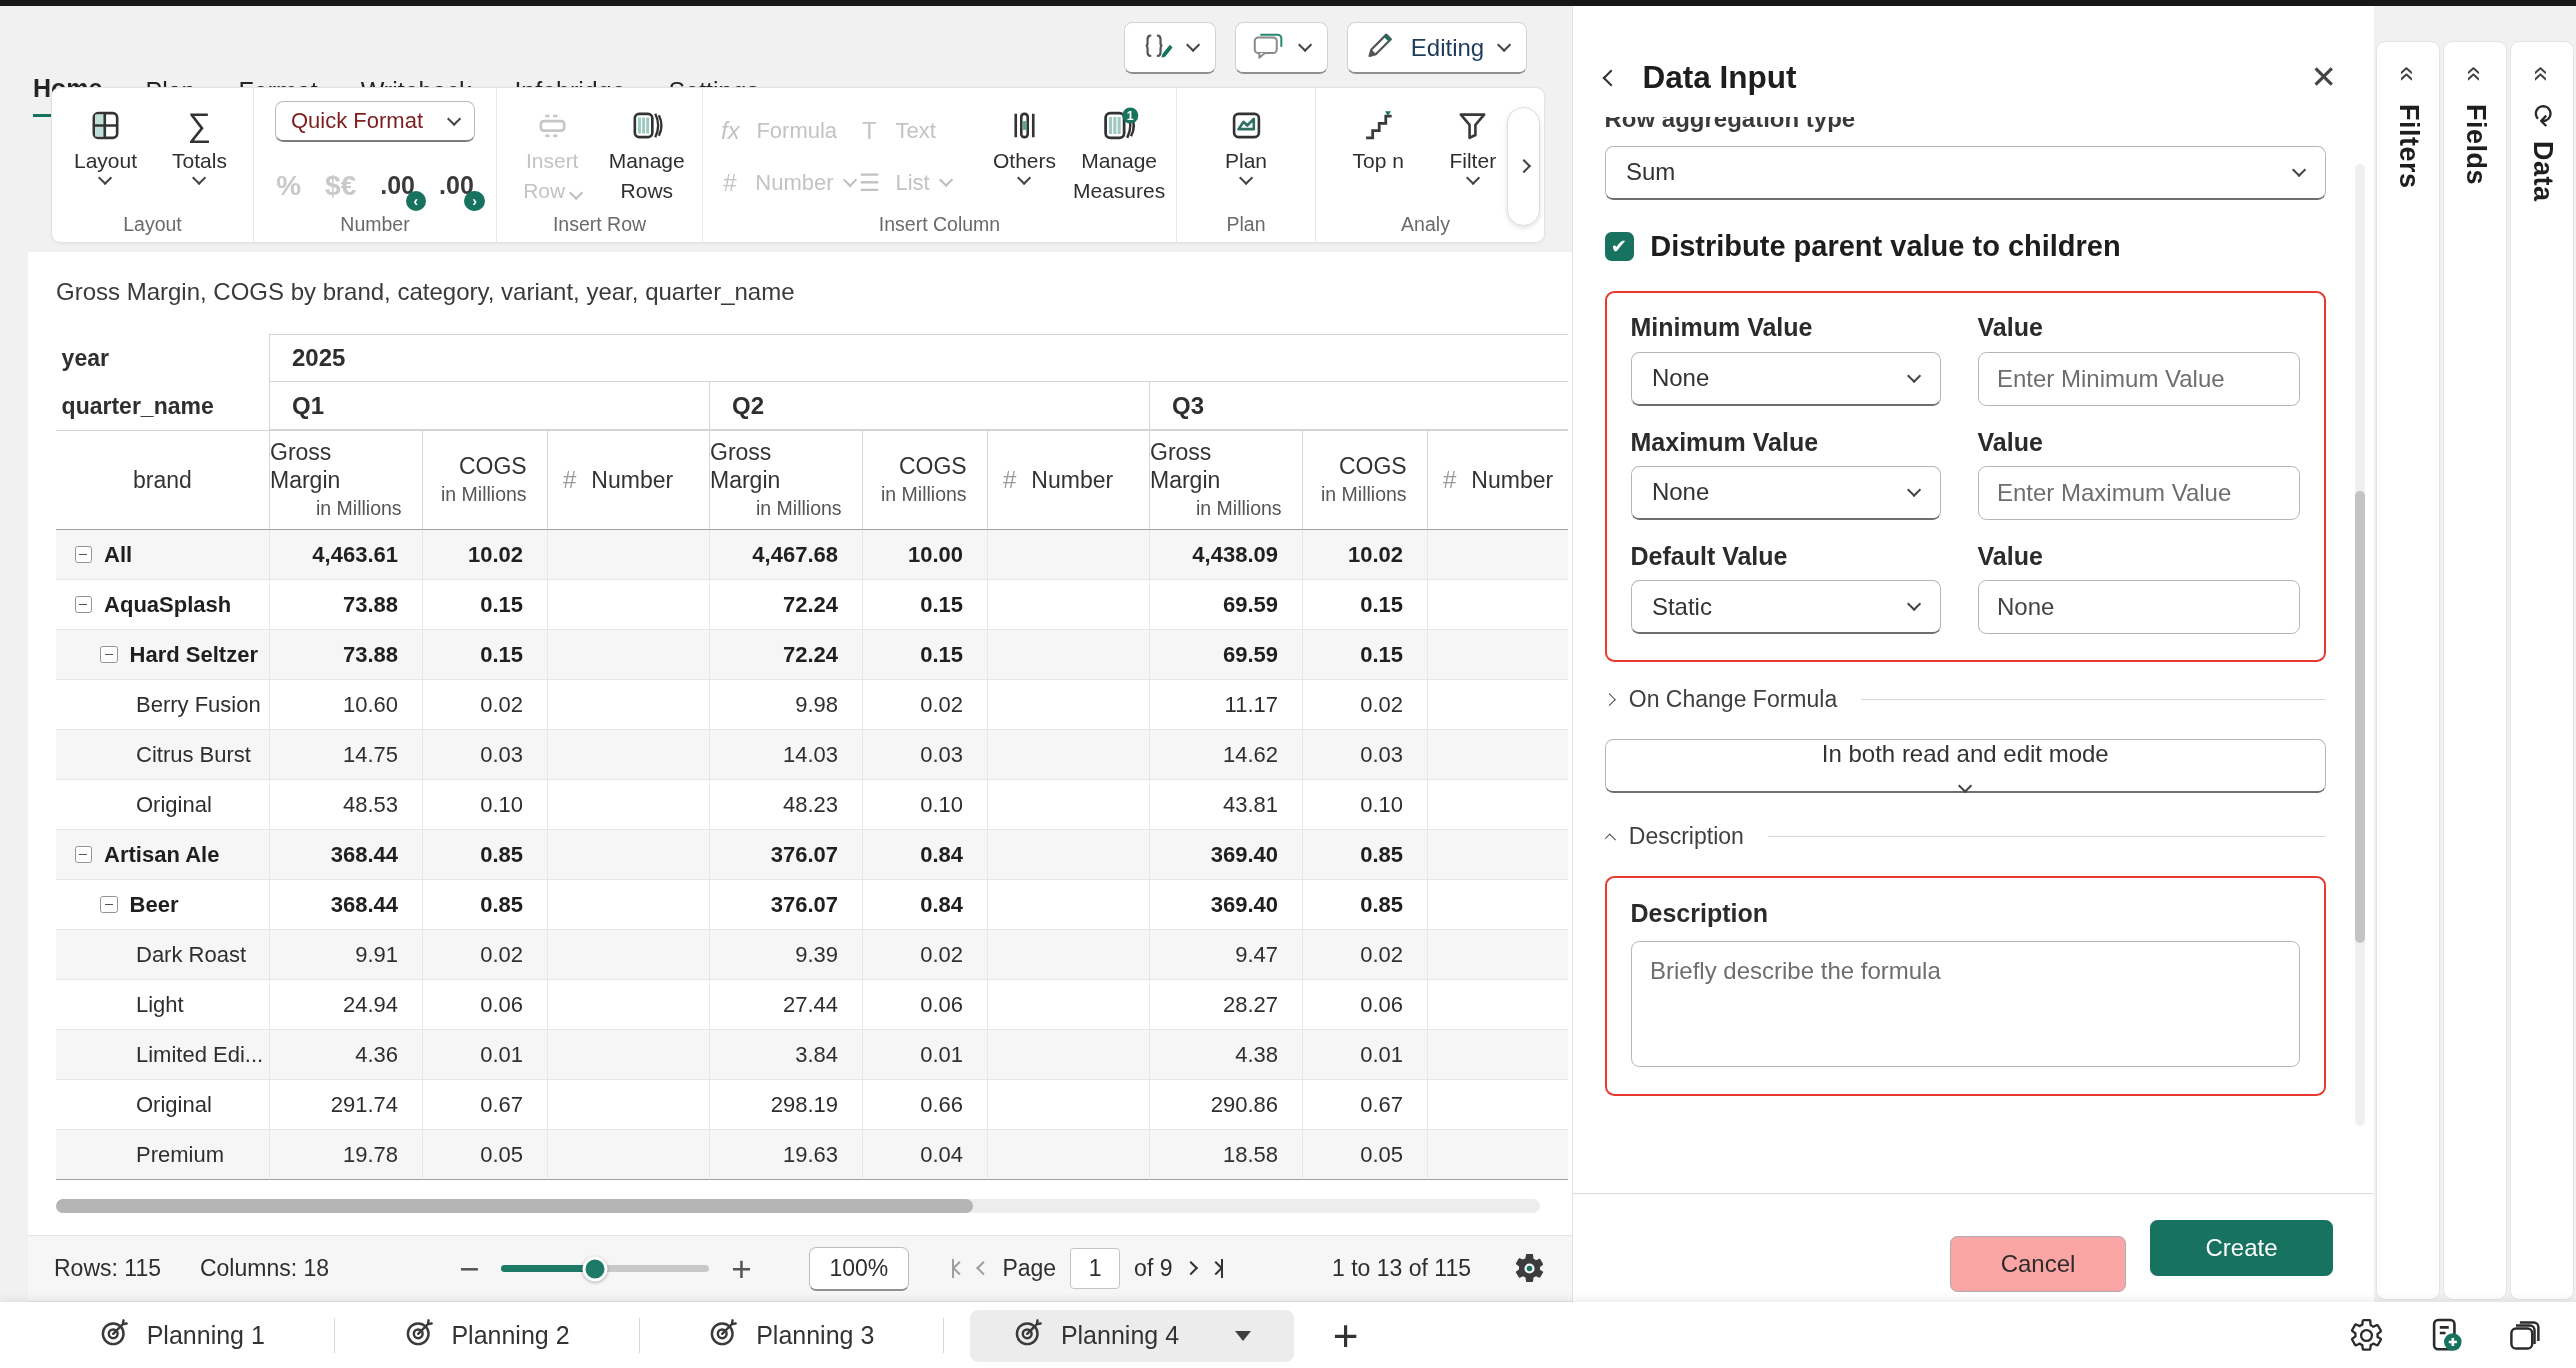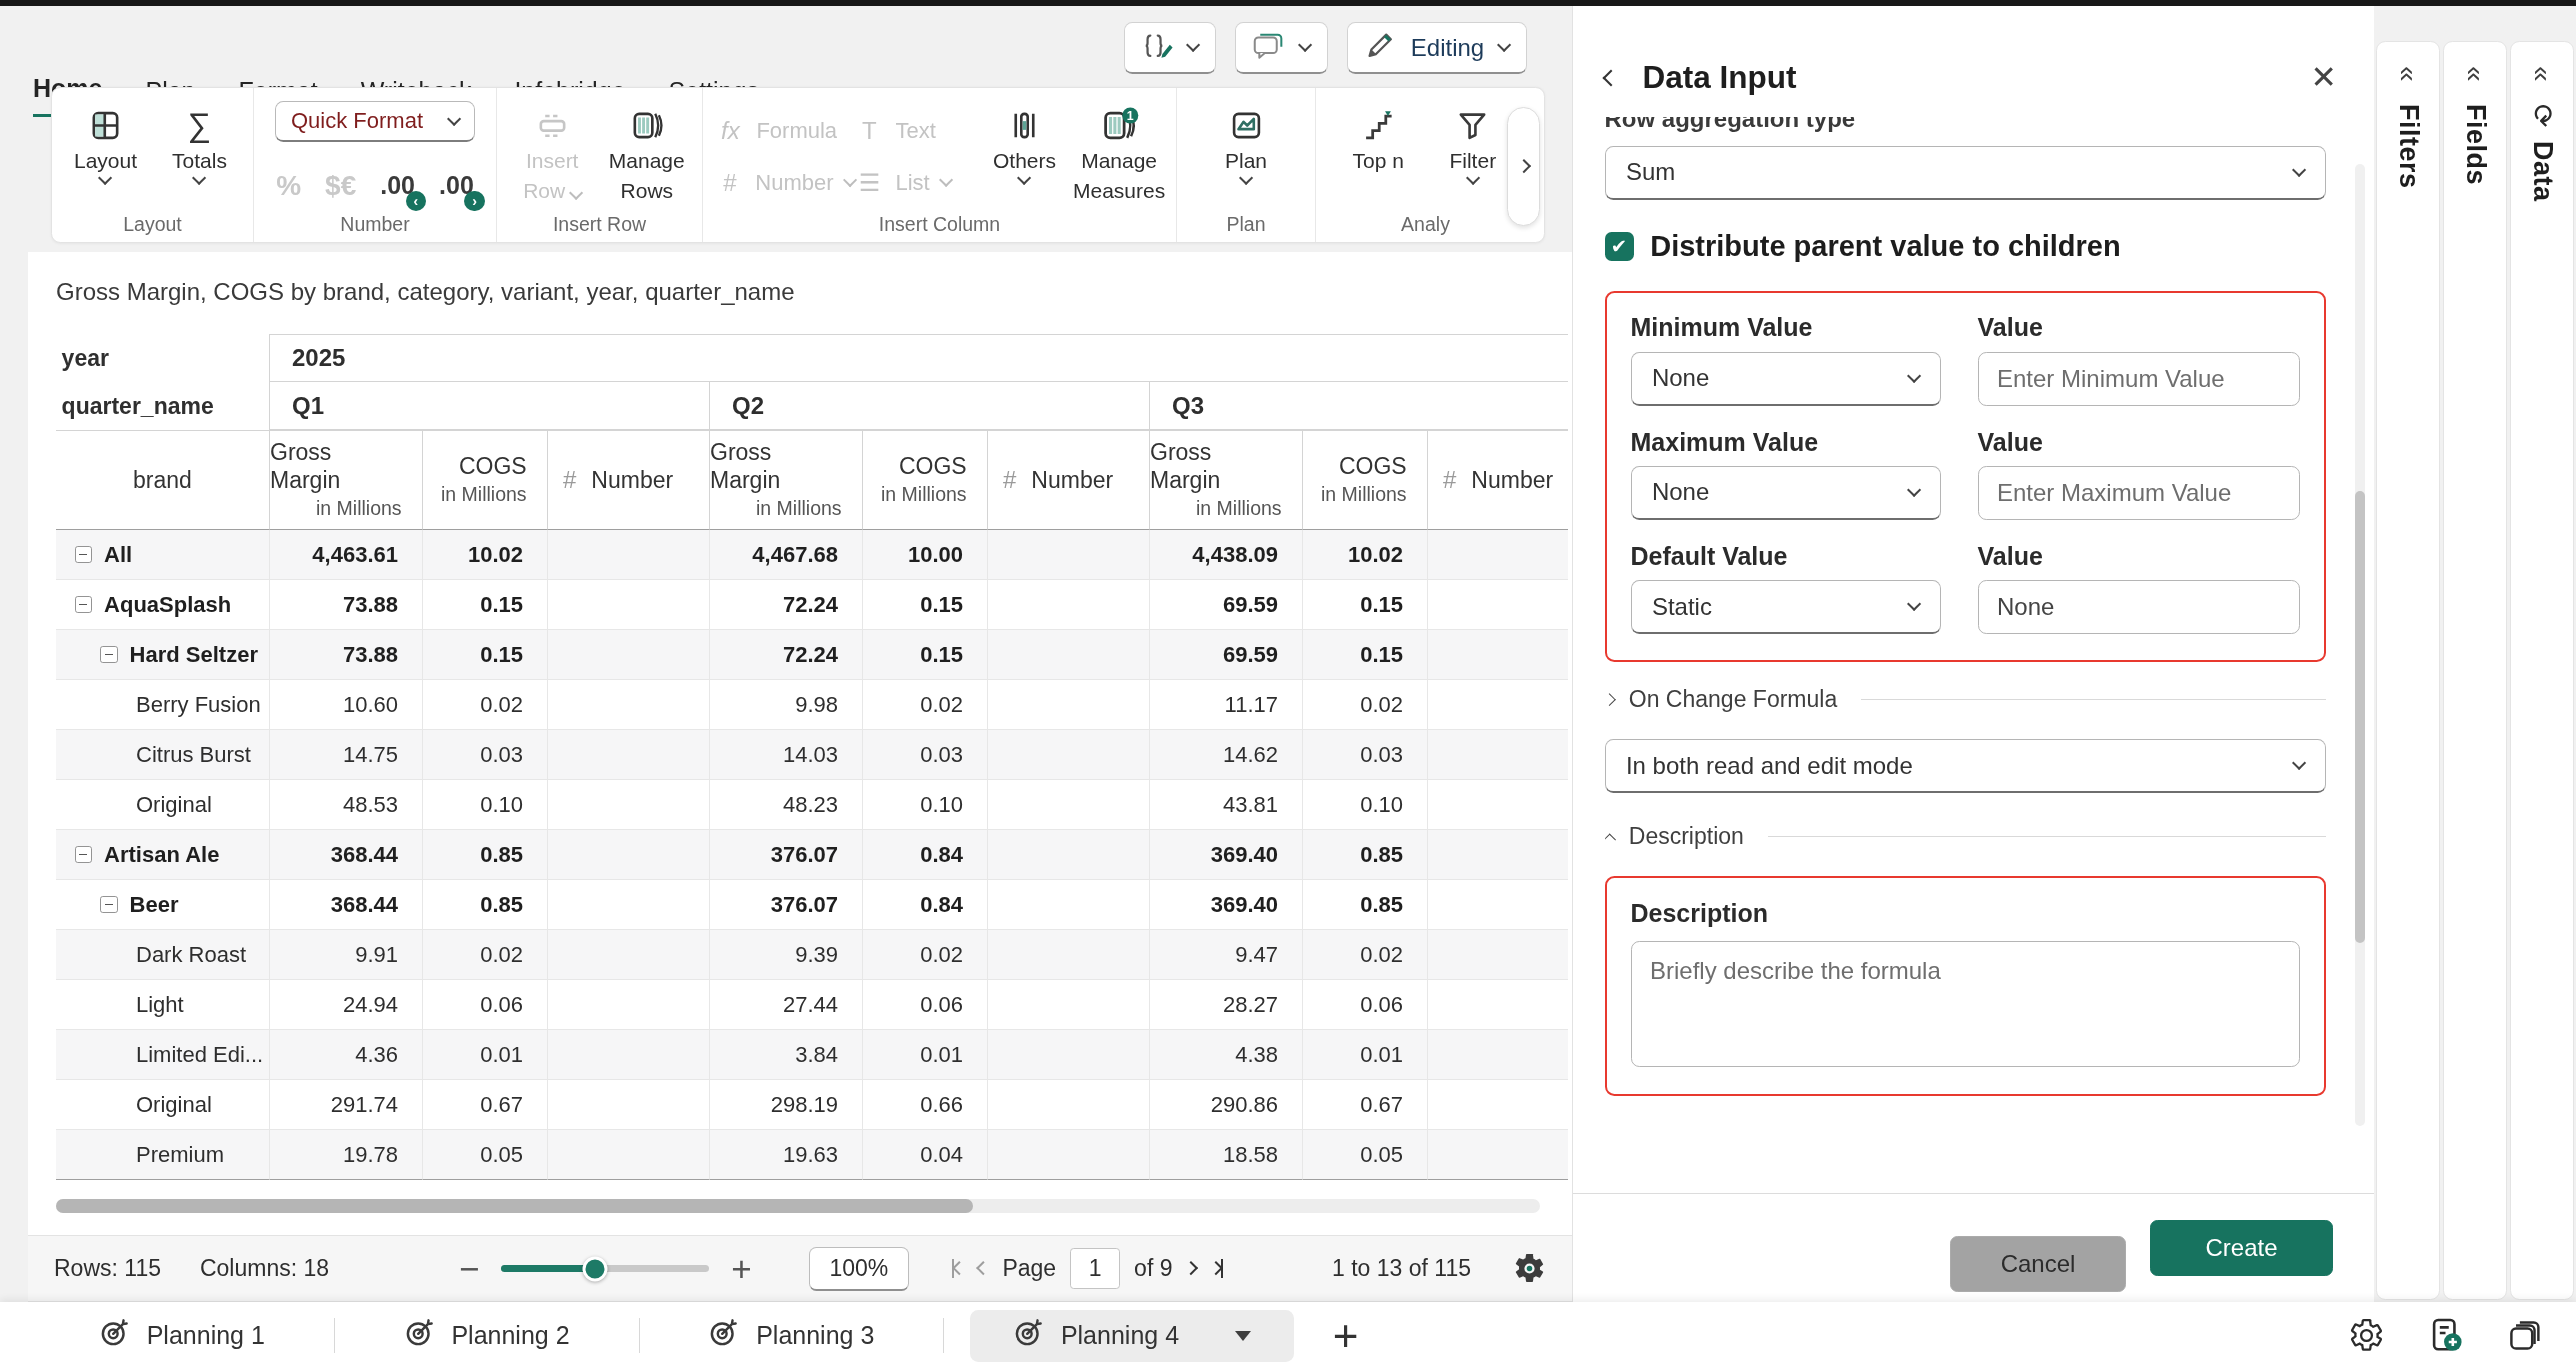--- a/index.html
+++ b/index.html
@@ -108,29 +108,29 @@
   .fieldrow { display:flex; gap:37px; margin-bottom:22px; }
   .fieldrow:last-child { margin-bottom:1.9px; }
   .fcol-l { flex:0 0 310px; } .fcol-r { flex:1; }
   .flabel { font-size:25px; font-weight:600; color:#2b2b2b; margin-bottom:9.3px; }
   .tinput { width:100%; height:54px; border:1.4px solid #b5b5b5; border-radius:8.3px; padding:0 18.5px; font-size:24px; font-family:inherit; color:#444; background:#fff; }
   .tinput::placeholder { color:#6e6e6e; opacity:1; }
   .sectrow { display:flex; align-items:center; gap:15px; margin:3.7px 0 26px 0; cursor:pointer; }
   .sectrow .stext { font-size:23px; color:#3f3f3f; white-space:nowrap; }
   .sectrow .sline { flex:1; height:0.9px; background:#d9d9d9; margin-left:9.3px; }
   .allow-label { font-size:25px; font-weight:600; color:#2b2b2b; margin-bottom:13px; }
-  .dd.allow { margin-bottom:30px; }
+  .dd.allow { margin-bottom:30px;flex-direction:column; }
   .redbox.desc { margin-bottom:0; }
   .tarea { width:100%; height:126px; border:1.4px solid #b5b5b5; border-radius:8.3px; padding:15px 18.5px; font-size:24px; font-family:inherit; color:#444; resize:none; }
   .tarea::placeholder { color:#6e6e6e; opacity:1; }
   .p-scroll { position:absolute; right:9.3px; top:158px; bottom:176px; width:10.2px; background:#f0f0f0; border-radius:5.6px; }
   .p-thumb { position:absolute; top:34%; height:47%; width:10.2px; background:#c4c4c4; border-radius:5.6px; cursor:pointer; }
   .p-foot { position:absolute; left:0; right:0; bottom:0; height:109px; border-top:0.9px solid #dcdcdc; display:flex; align-items:center; justify-content:flex-end; gap:24px; padding-right:41px; }
   .btn { height:56px; border-radius:7.4px; font-size:24px; display:flex; align-items:center; justify-content:center; cursor:pointer; }
-  .btn.cancel { width:176px; background:#a3a3a3; border:1.4px solid #ababab; color:#2b2b2b;margin-top:32px; }
+  .btn.cancel { width:176px; background:#fca5a5; border:1.4px solid #ababab; color:#2b2b2b;margin-top:32px; }
   .btn.create { width:183px; background:#17735F; border:1.4px solid #17735F; color:#fff; }
 
   
   .sidestrips { position:absolute; left:2376px; top:41px; right:1.9px; bottom:69px; display:flex; gap:2.8px; }
   .strip { flex:1; background:#fff; border:0.9px solid #e4e4e4; border-radius:9.3px; padding-top:24px; display:flex; justify-content:center; cursor:pointer; }
   .vt { writing-mode:vertical-rl; font-size:27px; font-weight:600; color:#1e1e1e; letter-spacing:0.5px; display:flex; align-items:center; }
   .vt .vchev { font-size:28px; color:#3f3f3f; font-weight:400; margin-inline-end:22px; }
   .vt .vref { font-size:28px; font-weight:400; color:#2a2a2a; margin-inline-end:13px; }
 
   

